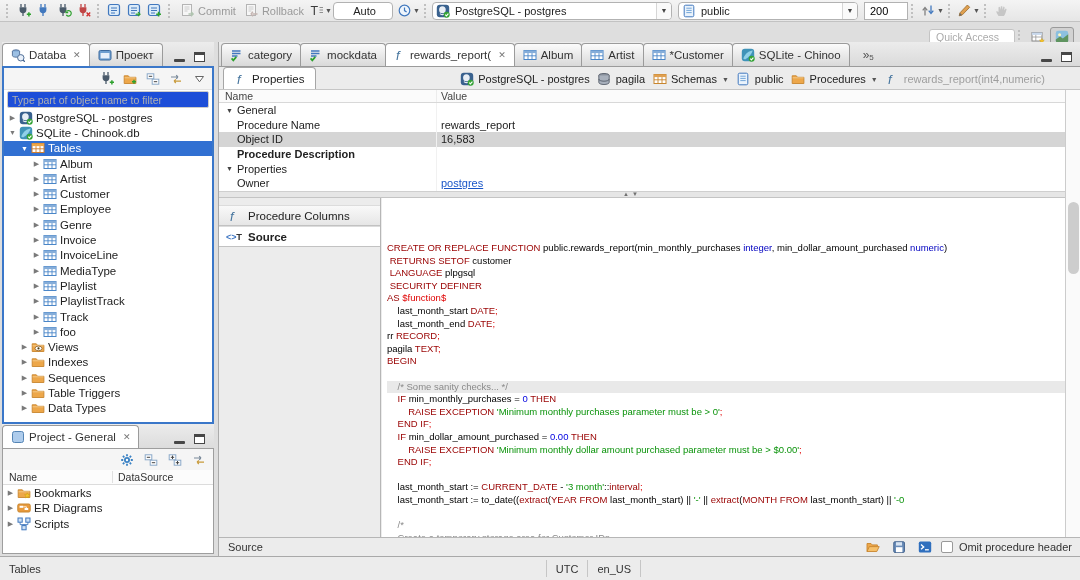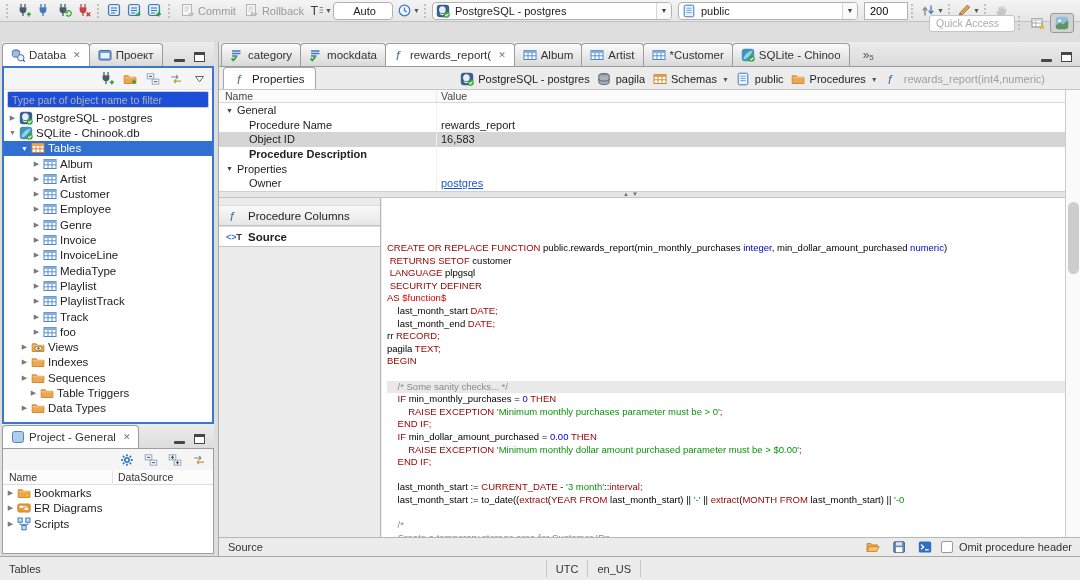--- a/index.html
+++ b/index.html
@@ -10,21 +10,21 @@
 
 #toolbar{position:absolute;left:0;top:0;width:1080px;height:22px;background:linear-gradient(#f4f4f4,#e6e6e6);border-bottom:1px solid #c2c2c2;display:flex;align-items:center;padding:0 3px;}
 .handle{width:4px;height:14px;border-left:2px dotted #c0c0c0;margin:0 4px 0 3px;flex:none;}
 .tbtn{height:20px;min-width:20px;display:inline-flex;align-items:center;justify-content:center;border-radius:3px;padding:0 1px;flex:none;}
 .tbtn.labeled{padding:0 4px;gap:3px;color:#9a9a9a;}
 .dd{font-size:7px;color:#555;margin-left:1px;}
 .combo{background:#fff;border:1px solid #b2b2b2;border-radius:4px;height:18px;display:flex;align-items:center;padding-left:3px;flex:none;overflow:hidden;}
 .combo .cbtext{flex:1;padding:0 5px;white-space:nowrap;overflow:hidden;font-size:11px;color:#222;}
 .combo .cbarrow{width:15px;align-self:stretch;display:flex;align-items:center;justify-content:center;font-size:7px;color:#444;border-left:1px solid #d6d6d6;background:#fafafa;}
 .numinput{width:44px;height:18px;border:1px solid #b2b2b2;border-radius:0;padding:0 5px;font-size:11px;background:#fff;flex:none;}
-#row2{position:absolute;left:0;top:12px;width:1080px;height:20px;}
+#row2{position:absolute;left:0;top:26px;width:1080px;height:20px;}
 .qa-cluster{position:absolute;right:6px;top:1px;display:flex;align-items:center;}
 #quick-access{width:86px;height:17px;border:1px solid #c4c4c4;border-radius:3px;padding:0 6px;font-size:10.5px;background:#fff;color:#555;}
 #quick-access::placeholder{color:#ababab;}
 .pbtn{height:20px;width:24px;display:inline-flex;align-items:center;justify-content:center;border-radius:3px;}
 .pbtn.pressed{background:#d2d2d2;border:1px solid #9a9a9a;}
 
 .tabrow{display:flex;align-items:flex-end;height:24px;background:linear-gradient(#ececec,#dcdcdc);}
 .tab{display:inline-flex;align-items:center;gap:4px;height:23px;padding:0 8px;border:1px solid #9b9b9b;border-bottom:none;border-radius:4px 4px 0 0;background:linear-gradient(#fbfbfb,#d9d9d9);margin-right:-1px;font-size:11.5px;color:#333;white-space:nowrap;flex:none;}
 .tab.active{background:#fff;}
 .tab .x{color:#777;font-size:9px;margin-left:3px;}
@@ -65,21 +65,21 @@
 .bc{display:inline-flex;align-items:center;gap:4px;padding:0 2px;font-size:11px;white-space:nowrap;}
 .bc.muted{color:#9e9e9e;}
 .bc .icw{width:15px;height:14px;}
 
 #props{position:absolute;left:0;top:48px;width:846px;height:101px;background:#fff;overflow:hidden;}
 #props-header{display:flex;height:13px;background:#fbfbfb;border-bottom:1px solid #d8d8d8;color:#444;font-size:10.5px;}
 #props-header .hn{width:218px;padding-left:6px;border-right:1px solid #ececec;}
 #props-header .hv{flex:1;padding-left:4px;}
 .prow{display:flex;height:14.6px;align-items:center;font-size:11px;}
 .prow.sel{background:#d5d5d5;}
-.pname{width:218px;flex:none;display:flex;align-items:center;padding-left:30px;border-right:1px solid #f1f1f1;height:100%;}
+.pname{width:218px;flex:none;display:flex;align-items:center;padding-left:18px;border-right:1px solid #f1f1f1;height:100%;}
 .pname.grp{padding-left:7px;}
 .pname .parr{font-size:7px;color:#444;margin-right:4px;}
 .pname.bold{font-weight:bold;}
 .pval{flex:1;padding-left:4px;}
 .pval.link{color:#1a56c8;text-decoration:underline;}
 
 #splitter{position:absolute;left:0;top:149px;width:846px;height:7px;background:#e6e6e6;border-top:1px solid #cfcfcf;border-bottom:1px solid #c4c4c4;}
 #splitter .grips{position:absolute;left:404px;top:-1px;display:flex;gap:3px;font-size:6px;color:#707070;}
 
 #side-buttons{position:absolute;left:0;top:156px;width:162px;height:339px;background:#ececec;border-right:1px solid #b6b6b6;padding-top:7px;}
@@ -586,21 +586,21 @@
           <div class="trow" style="padding-left: 15px;">
             <span class="arr">▶</span>
             <span class="icw">
               <svg width="14" height="14" viewBox="0 0 14 14">
                 <path d="M1.2 11.5V3.8h4.1l1.3 1.5h6.3v6.2z" fill="#eda74a" stroke="#c8862f" stroke-width="0.9"></path>
                 <path d="M1.6 5.8h11" stroke="#f6cf95" stroke-width="0.8"></path>
               </svg>
             </span>
             <span>Sequences</span>
           </div>
-          <div class="trow" style="padding-left: 15px; margin-left: 9px;">
+          <div class="trow" style="padding-left: 15px;">
             <span class="arr">▶</span>
             <span class="icw">
               <svg width="14" height="14" viewBox="0 0 14 14">
                 <path d="M1.2 11.5V3.8h4.1l1.3 1.5h6.3v6.2z" fill="#eda74a" stroke="#c8862f" stroke-width="0.9"></path>
                 <path d="M1.6 5.8h11" stroke="#f6cf95" stroke-width="0.8"></path>
               </svg>
             </span>
             <span>Table Triggers</span>
           </div>
           <div class="trow" style="padding-left: 15px;">

